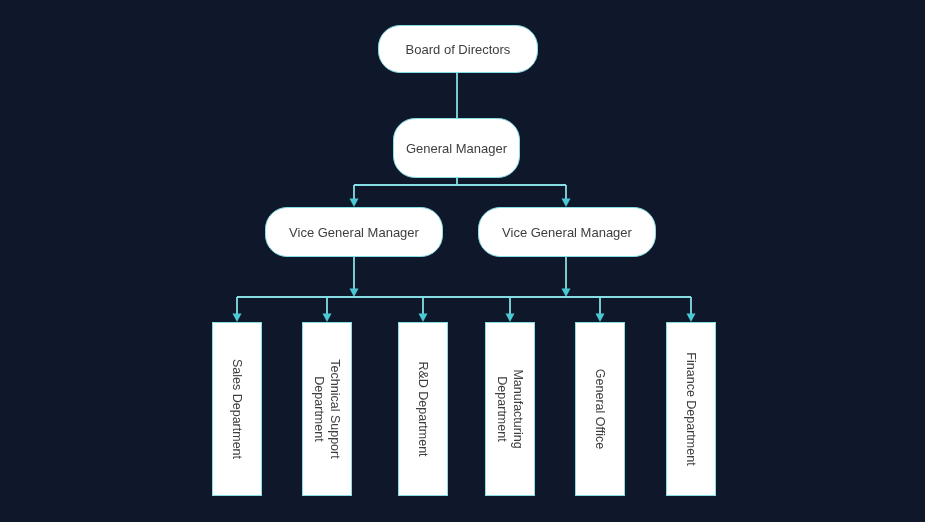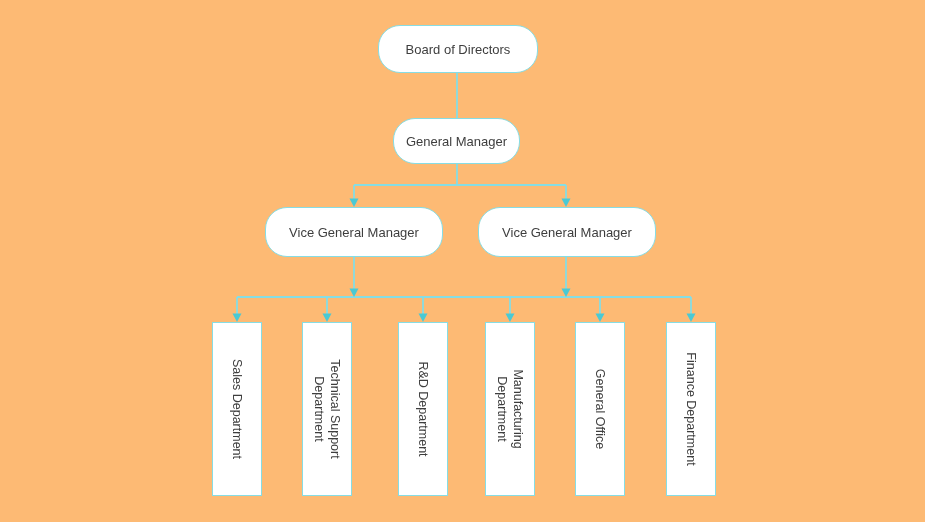--- a/index.html
+++ b/index.html
@@ -1,20 +1,20 @@
 <!DOCTYPE html>
 <html><head>
 <meta charset="utf-8">
 <style>
   html, body { margin: 0; padding: 0; background: #ffffff; }
   .canvas {
     position: relative;
     width: 925px;
     height: 522px;
-    background: #fdba74;
+    background: #0f172a;
     font-family: "Liberation Sans", sans-serif;
     overflow: hidden;
   }
   svg.connectors {
     position: absolute;
     left: 0; top: 0;
     width: 925px; height: 522px;
     pointer-events: none;
   }
   .node {
@@ -26,21 +26,21 @@
     font-size: 13px;
     display: flex;
     align-items: center;
     justify-content: center;
     text-align: center;
   }
   .node.rounded { border-radius: 22px; }
   .node .label { white-space: nowrap; }
 
   .node-board { left: 378px; top: 25px;  width: 160px; height: 48px; }
-  .node-gm    { left: 393px; top: 118px; width: 127px; height: 46px; border-radius: 20px; text-align: center; }
+  .node-gm    { left: 393px; top: 118px; width: 127px; height: 60px; border-radius: 20px; text-align: center; }
   .node-vgm1  { left: 265px; top: 207px; width: 178px; height: 50px; }
   .node-vgm2  { left: 478px; top: 207px; width: 178px; height: 50px; }
 
   .dept {
     position: absolute;
     top: 322px;
     width: 50px;
     height: 174px;
     box-sizing: border-box;
     background: #ffffff;

